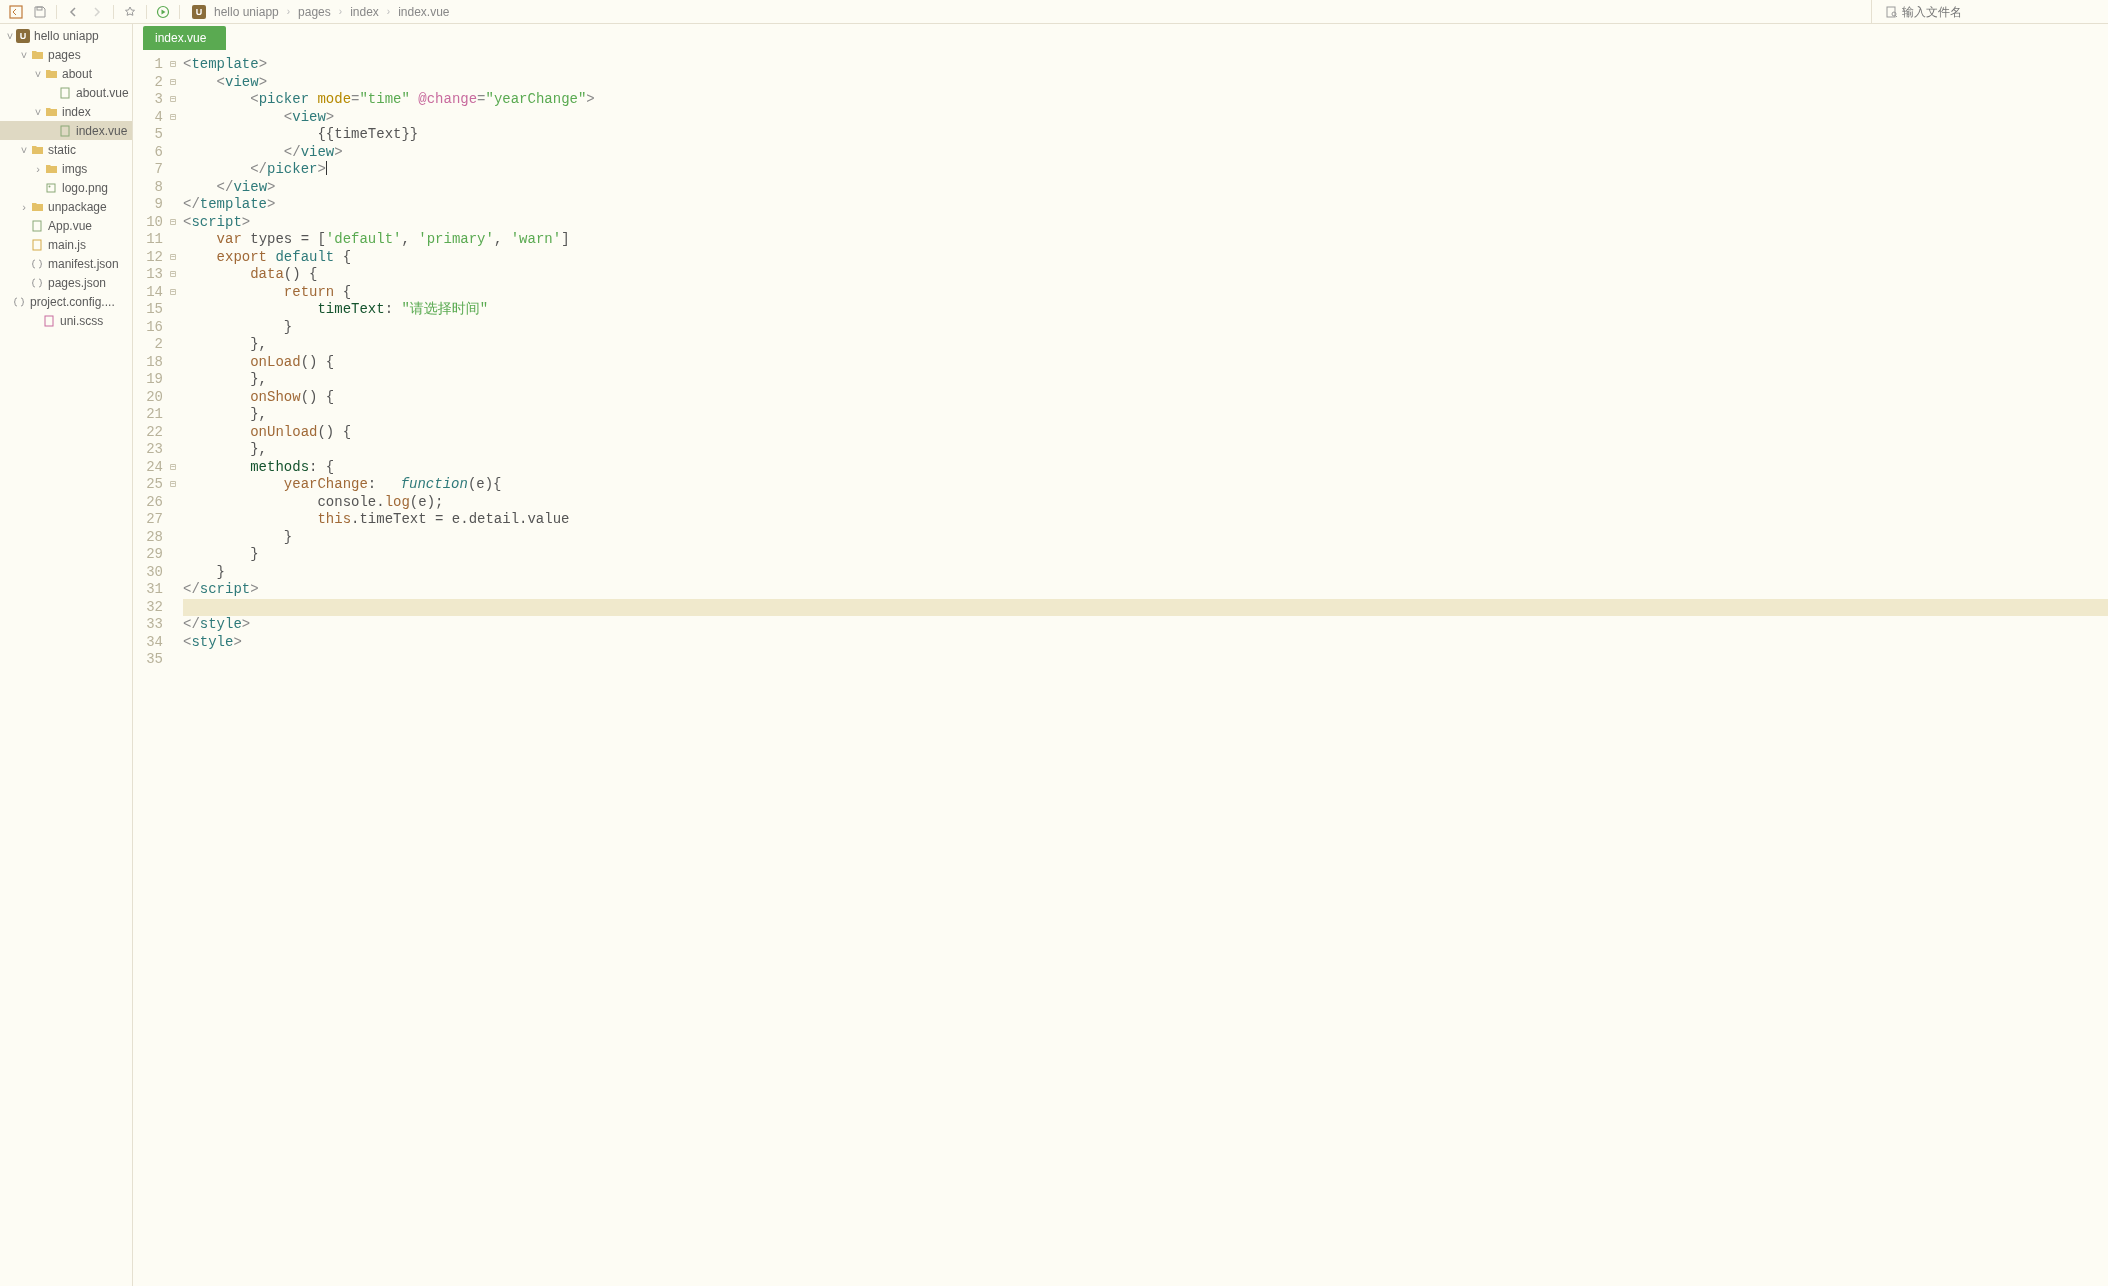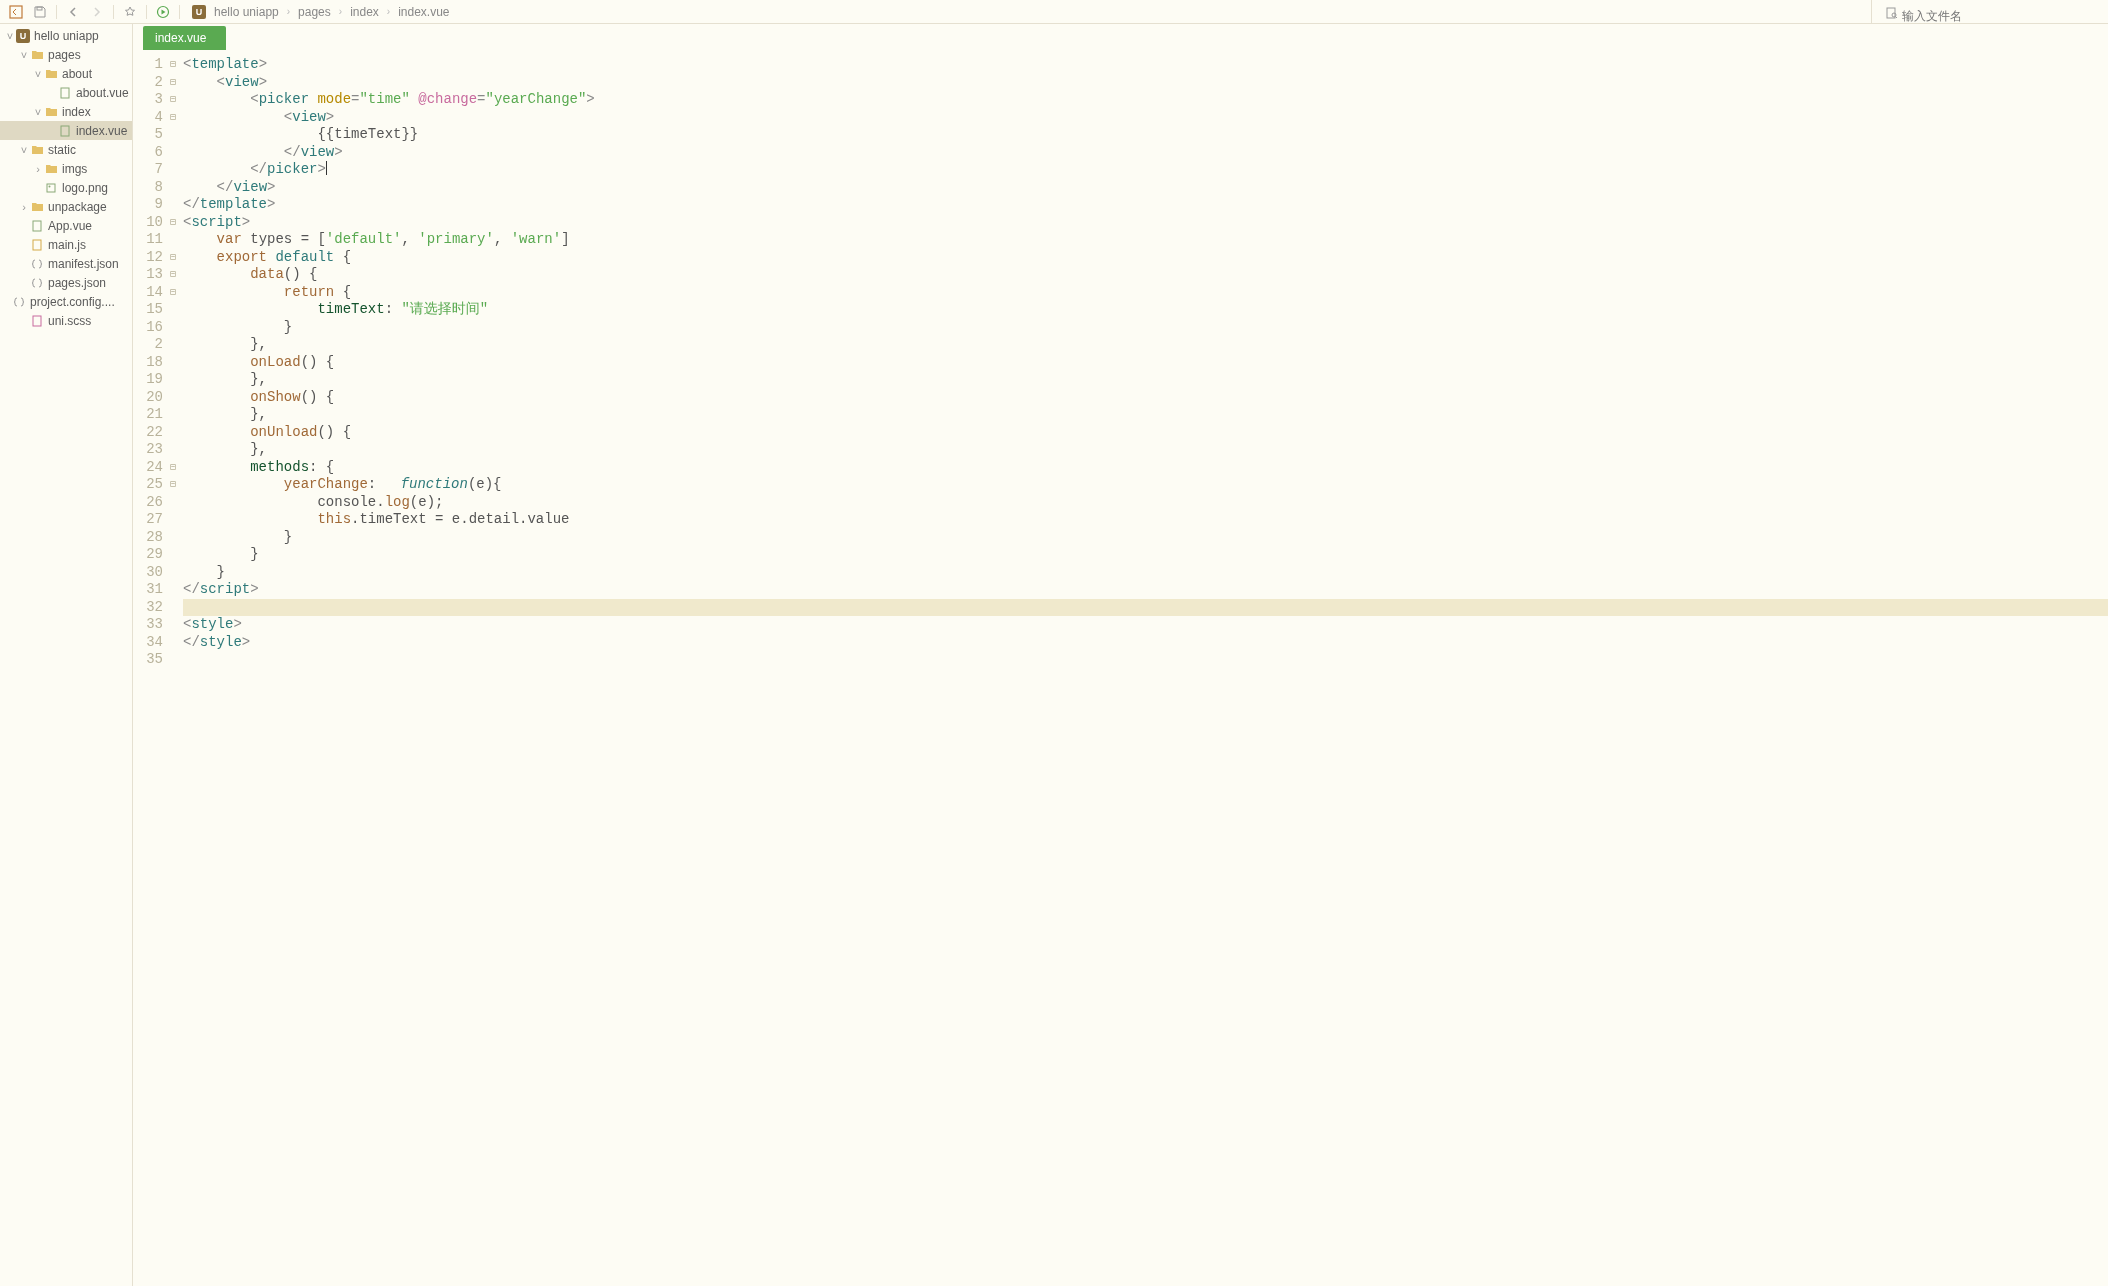--- a/index.html
+++ b/index.html
@@ -47,21 +47,21 @@
   border-radius: 2px;
   display: inline-flex;
   align-items: center;
   justify-content: center;
   color: #fff;
   font-size: 9px;
   font-weight: bold;
 }
 .spacer { flex: 1; }
 .search-box {
-  display: flex; align-items: flex-end;
+  display: flex; align-items: center;
   border-left: 1px solid #e5e0d0;
   padding-left: 10px;
   height: 100%;
 }
 .search-box input {
   border: none;
   background: transparent;
   outline: none;
   font-size: 12px;
   color: #888;
@@ -387,21 +387,21 @@
       </div>
       <div class="tree-row" style="">
         <span class="tree-twisty"></span>
         <span class="tree-icon file-json">
           <svg width="12" height="12" viewBox="0 0 12 12">
             <path d="M4 2q-2 0-2 2v1q0 1-1 1 1 0 1 1v1q0 2 2 2M8 2q2 0 2 2v1q0 1 1 1-1 0-1 1v1q0 2-2 2" fill="none" stroke="#999"></path>
           </svg>
         </span>
         <span>project.config....</span>
       </div>
-      <div class="tree-row" style="padding-left: 18px;">
+      <div class="tree-row" style="padding-left: 18px; margin-left: 12px;">
         <span class="tree-twisty"></span>
         <span class="tree-icon file-scss">
           <svg width="12" height="12" viewBox="0 0 12 12">
             <rect x="2" y="1" width="8" height="10" fill="none" stroke="#c86b9e"></rect>
           </svg>
         </span>
         <span>uni.scss</span>
       </div>
     </div>
 
@@ -512,19 +512,19 @@
           <div class="code-line">        <span class="t-default">},</span></div>
           <div class="code-line">        <span class="t-prop">methods</span><span class="t-default">: {</span></div>
           <div class="code-line">            <span class="t-funcname">yearChange</span><span class="t-default">: </span><span class="t-func">function</span><span class="t-default">(e){</span></div>
           <div class="code-line">                <span class="t-default">console.</span><span class="t-funcname">log</span><span class="t-default">(e);</span></div>
           <div class="code-line">                <span class="t-this">this</span><span class="t-default">.timeText = e.detail.value</span></div>
           <div class="code-line">            <span class="t-default">}</span></div>
           <div class="code-line">        <span class="t-default">}</span></div>
           <div class="code-line">    <span class="t-default">}</span></div>
           <div class="code-line"><span class="t-punc">&lt;/</span><span class="t-tag">script</span><span class="t-punc">&gt;</span></div>
           <div class="code-line hl"></div>
+          <div class="code-line"><span class="t-punc">&lt;/</span><span class="t-tag">style</span><span class="t-punc">&gt;</span></div>
           <div class="code-line"><span class="t-punc">&lt;</span><span class="t-tag">style</span><span class="t-punc">&gt;</span></div>
-          <div class="code-line"><span class="t-punc">&lt;/</span><span class="t-tag">style</span><span class="t-punc">&gt;</span></div>
           <div class="code-line"></div>
         </div>
     </div>
   </div>
 </div>
 
 </body></html>

